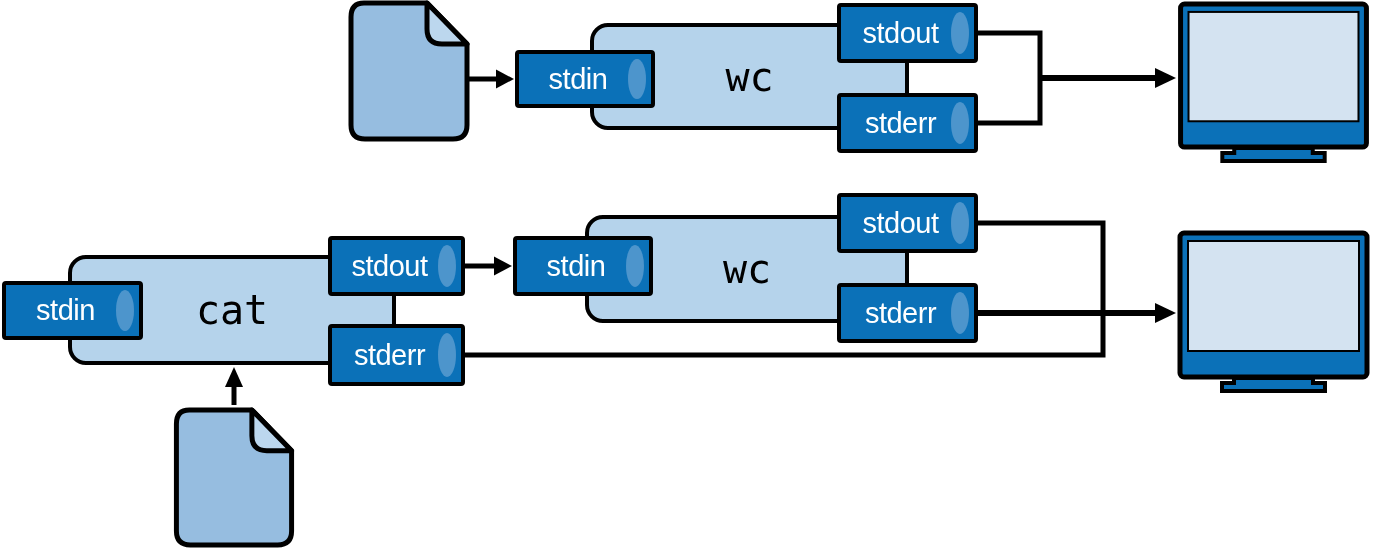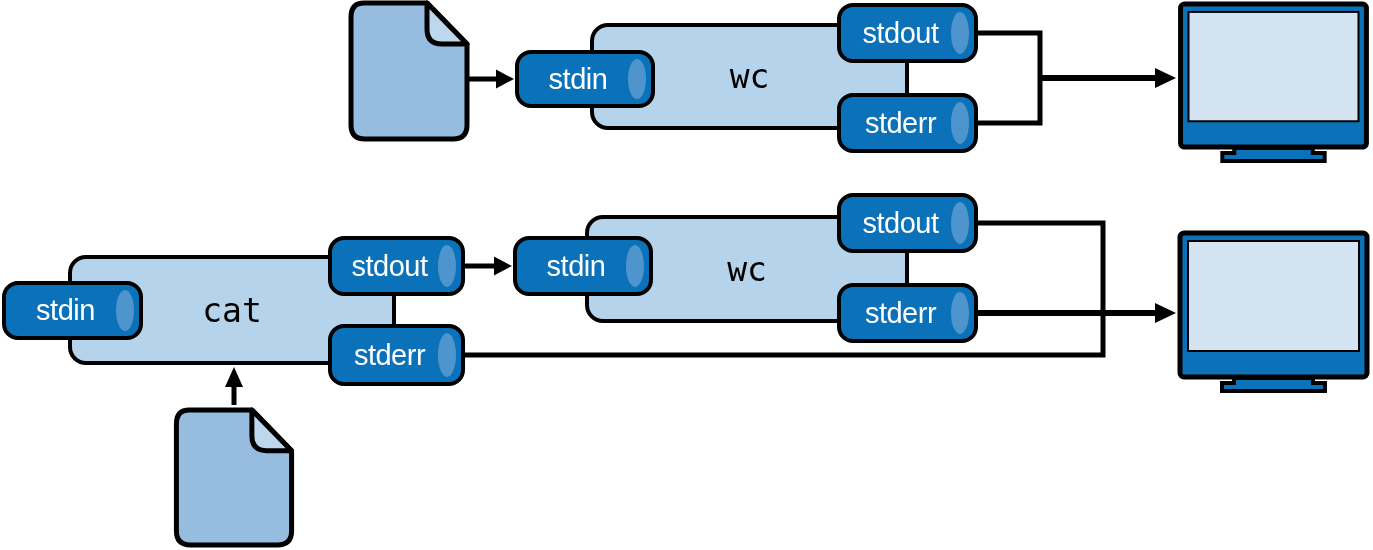--- a/index.html
+++ b/index.html
@@ -14,27 +14,27 @@
   .w6{stroke-width:6px;}
 
   .proc{
     position:absolute;box-sizing:border-box;z-index:1;
     background:var(--process-fill,#b5d3eb);
     border:4px solid #000;border-radius:18px;
     display:flex;align-items:center;justify-content:center;
   }
   .proc-lbl{
     font-family:"DejaVu Sans Mono",monospace;
-    font-size:33px;color:#000;line-height:1;
+    font-size:40px;color:#000;line-height:1;
   }
 
   .cyl{
     position:absolute;box-sizing:border-box;z-index:2;
     background:var(--stream-fill,#0b71b8);
-    border:4px solid #000;border-radius:16px;
+    border:4px solid #000;border-radius:4px;
     display:flex;align-items:center;justify-content:center;
   }
   .cap{
     position:absolute;right:5px;top:5px;bottom:5px;width:18px;
     background:var(--stream-cap,#4d95cc);border-radius:50%;
   }
   .cyl-lbl{
     position:relative;color:#fff;font-size:29px;line-height:1;
     letter-spacing:-0.5px;padding-right:14px;
   }

